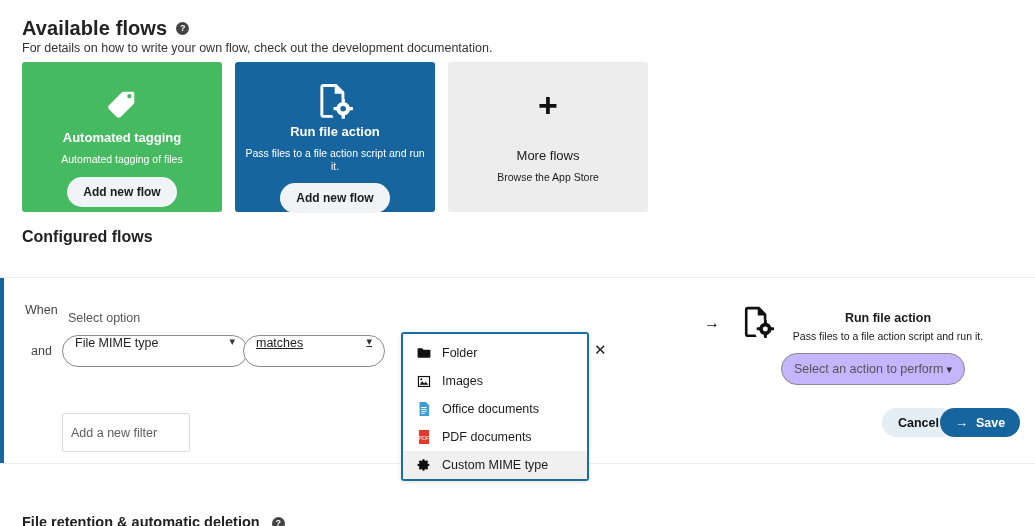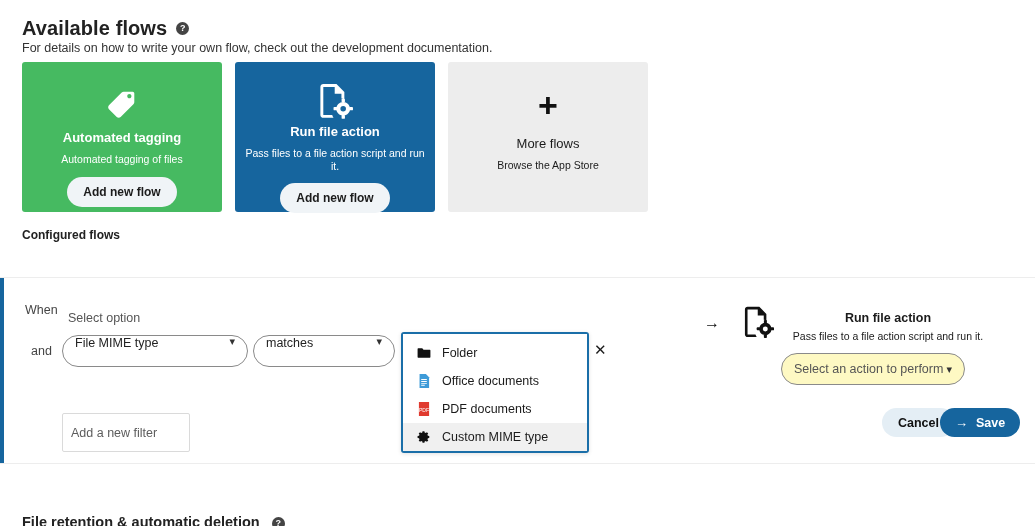--- a/index.html
+++ b/index.html
@@ -46,28 +46,28 @@
     margin-top:11px;
     background:#f0f4f7;color:#1b1b1b;
     font-size:12px;font-weight:bold;
     border:none;border-radius:16px;
     padding:8px 16px;cursor:pointer;
     font-family:"Liberation Sans", sans-serif;
   }
   .card.green{background:#46ba61;color:#ffffff;}
   .card.blue{background:#16659e;color:#ffffff;}
   .card.grey{background:#ededed;color:#1b1b1b;}
-  .card.grey .card-title{font-size:13px;font-weight:normal;margin-top:10px;}
+  .card.grey .card-title{font-size:13px;font-weight:normal;margin-top:22px;}
   .card.grey .card-desc{margin-top:8px;font-size:10.5px;}
   .plus{font-size:34px;font-weight:bold;line-height:1;color:#111;margin-top:2px;}
 
   
   .cfg-head{
     position:absolute;left:22px;top:228px;
-    font-size:12px;font-weight:bold;color:#222;
+    font-size:16px;font-weight:bold;color:#222;
   }
   .hr{position:absolute;left:0;width:1035px;height:1px;background:#ededed;}
   .hr-top{top:277px;}
   .hr-bottom{top:463px;}
 
   .flow-panel{
     position:absolute;left:0;top:278px;width:1035px;height:185px;
     border-left:4px solid #16659e;box-sizing:border-box;background:#fff;
   }
 
@@ -76,21 +76,21 @@
   .lbl-select-option{position:absolute;left:68px;top:311px;font-size:12.5px;color:#555;}
 
   .sel{
     position:absolute;height:32px;box-sizing:border-box;
     border:1px solid #8a8a8a;border-radius:16px;background:#fff;
     display:flex;align-items:flex-start;padding:0 12px;
     font-size:12.5px;color:#222;cursor:pointer;
   }
   .sel .caret{margin-left:auto;color:#333;font-size:11px;line-height:1;}
   #sel-mime{left:62px;top:335px;width:186px;}
-  #sel-op{left:253px;top:335px;width:142px;}
+  #sel-op{left:243px;top:335px;width:142px;text-decoration:underline;}
 
   .filter-box{
     position:absolute;left:62px;top:413px;width:128px;height:39px;
     border:1px solid #dadada;background:#fff;border-radius:2px;
     display:flex;align-items:center;padding:0 8px;box-sizing:border-box;
     font-size:12.5px;color:#5c5c5c;cursor:text;
   }
 
   
   .combo{
@@ -121,21 +121,21 @@
     font-family:"Liberation Sans", sans-serif;
   }
 
   
   .arrow-right{position:absolute;left:704px;top:314px;font-size:16px;color:#111;}
   .act-icon{position:absolute;left:742px;top:305px;}
   .act-title{position:absolute;left:781px;top:311px;width:214px;text-align:center;font-size:12.5px;font-weight:bold;color:#1b1b1b;}
   .act-desc{position:absolute;left:771px;top:330px;width:234px;text-align:center;font-size:10.5px;color:#1b1b1b;}
   .act-sel{
     position:absolute;left:781px;top:353px;width:184px;height:32px;
-    box-sizing:border-box;border:1px solid #8a8a8a;border-radius:16px;background:#fef9c3;
+    box-sizing:border-box;border:1px solid #8a8a8a;border-radius:16px;background:#c4b5fd;
     display:flex;align-items:center;padding:0 12px;font-size:12.5px;color:#555;cursor:pointer;
   }
   .act-sel .caret{margin-left:auto;color:#333;font-size:11px;line-height:1;}
 
   .btn-cancel{
     position:absolute;left:882px;top:408px;height:29px;
     background:#e4eef5;color:#111;border:none;border-radius:15px;
     font-size:12.5px;font-weight:bold;padding:0 16px;cursor:pointer;
     font-family:"Liberation Sans", sans-serif;
   }
@@ -232,20 +232,31 @@
 
       <div class="combo-item">
         <span class="ico">
           <svg width="14" height="12" viewBox="0 0 24 20" fill="#111111">
             <path d="M2 2h7l2.2 2.6H22a1 1 0 0 1 1 1V17a1 1 0 0 1-1 1H2a1 1 0 0 1-1-1V3a1 1 0 0 1 1-1z"></path>
           </svg>
         </span>
         <span>Folder</span>
       </div>
 
+      <div class="combo-item">
+        <span class="ico">
+          <svg width="14" height="13" viewBox="0 0 24 22" fill="#111111">
+            <path d="M1.5 1.5h21v19h-21z" fill="#111"></path>
+            <path d="M3.5 3.5h17v15h-17z" fill="#fff"></path>
+            <path d="M4.5 16.5l4.5-6 3.2 4 2.6-3 4.7 5z" fill="#111"></path>
+            <circle cx="7.4" cy="7" r="1.7" fill="#111"></circle>
+          </svg>
+        </span>
+        <span>Images</span>
+      </div>
 
       <div class="combo-item">
         <span class="ico">
           <svg width="12" height="14" viewBox="0 0 18 22" fill="#3e9bd8">
             <path d="M2 0h10l5 5v17H2z"></path>
             <path d="M4.6 8h8.8v1.4H4.6zm0 3h8.8v1.4H4.6zm0 3h8.8v1.4H4.6zm0 3h5.6v1.4H4.6z" fill="#fff"></path>
           </svg>
         </span>
         <span>Office documents</span>
       </div>

